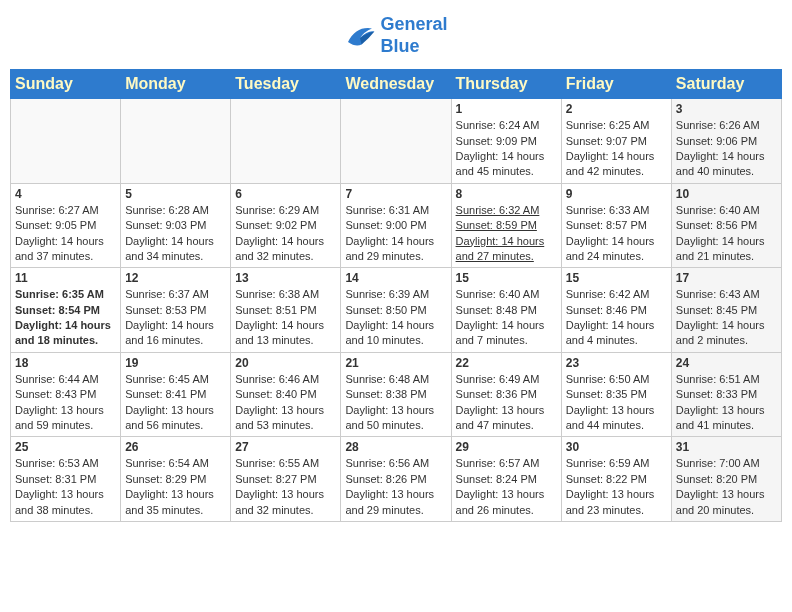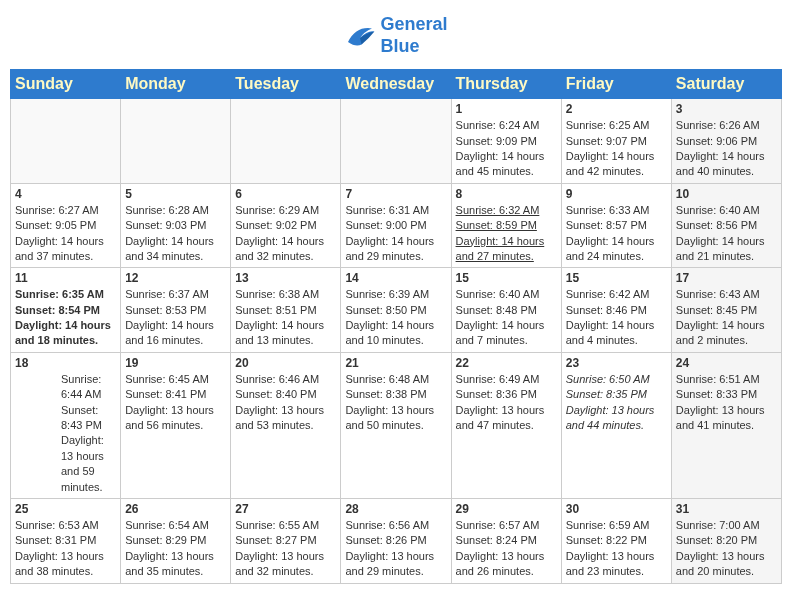--- a/index.html
+++ b/index.html
@@ -243,21 +243,21 @@
           <div class="day-num">17</div>
           <div class="day-info" style="white-space: pre-line;">Sunrise: 6:43 AM
 Sunset: 8:45 PM
 Daylight: 14 hours
 and 2 minutes.</div>
         </td>
       </tr>
       <tr>
         <td>
           <div class="day-num">18</div>
-          <div class="day-info" style="white-space: pre-line; margin-left: 46px;">Sunrise: 6:44 AM
+          <div class="day-info" style="white-space: pre-line;">Sunrise: 6:44 AM
 Sunset: 8:43 PM
 Daylight: 13 hours
 and 59 minutes.</div>
         </td>
         <td>
           <div class="day-num">19</div>
           <div class="day-info" style="white-space: pre-line;">Sunrise: 6:45 AM
 Sunset: 8:41 PM
 Daylight: 13 hours
 and 56 minutes.</div>
@@ -278,21 +278,21 @@
         </td>
         <td>
           <div class="day-num">22</div>
           <div class="day-info" style="white-space: pre-line;">Sunrise: 6:49 AM
 Sunset: 8:36 PM
 Daylight: 13 hours
 and 47 minutes.</div>
         </td>
         <td>
           <div class="day-num">23</div>
-          <div class="day-info" style="white-space: pre-line; font-style: italic;">Sunrise: 6:50 AM
+          <div class="day-info" style="white-space: pre-line;">Sunrise: 6:50 AM
 Sunset: 8:35 PM
 Daylight: 13 hours
 and 44 minutes.</div>
         </td>
         <td class="weekend-sat">
           <div class="day-num">24</div>
           <div class="day-info" style="white-space: pre-line;">Sunrise: 6:51 AM
 Sunset: 8:33 PM
 Daylight: 13 hours
 and 41 minutes.</div>

